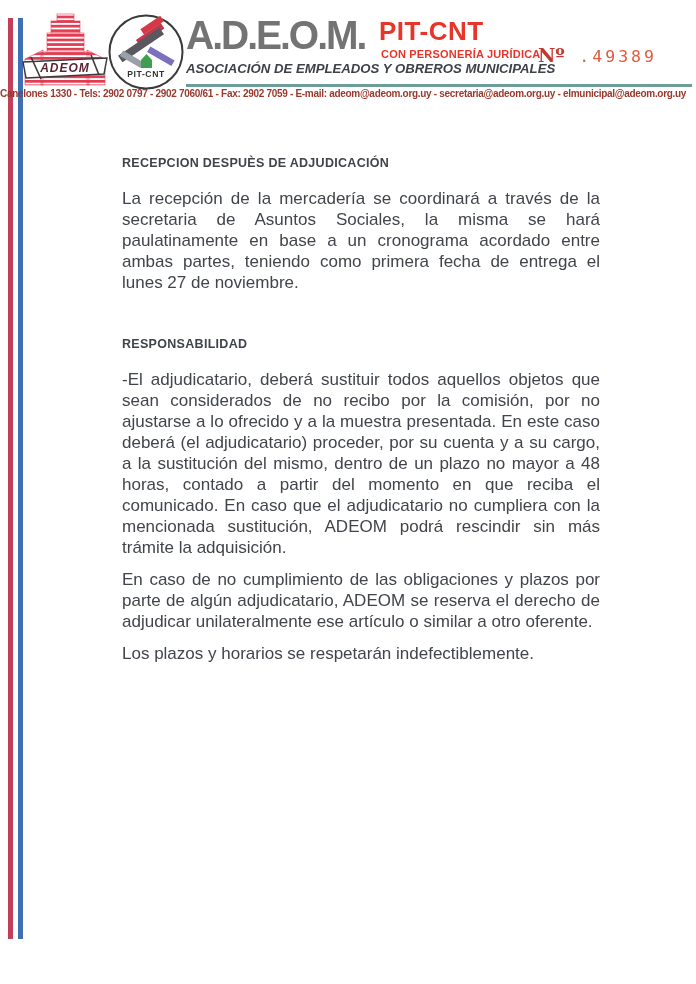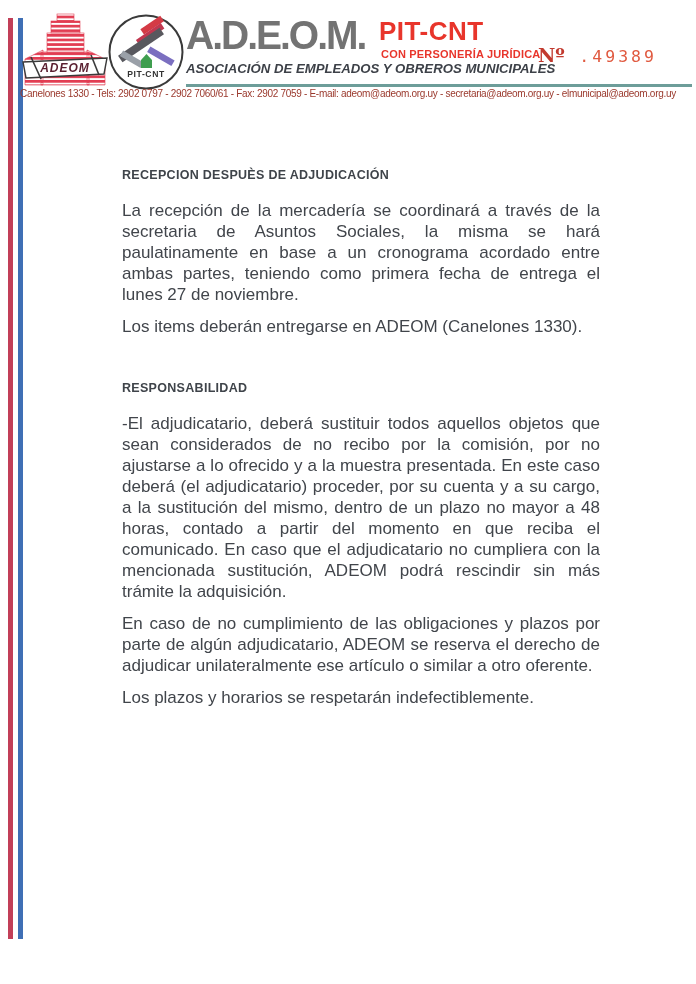--- a/index.html
+++ b/index.html
@@ -56,27 +56,27 @@
     font-family: "DejaVu Sans Mono", monospace;
     font-size: 16.5px; color: #e05a40; letter-spacing: 3px;
     margin-left: 10px;
   }
   .teal-line {
     position: absolute; left: 186px; top: 84px;
     width: 506px; height: 3px; background: #6d9d99;
   }
   .contact-line {
     position: absolute; left: 0; top: 88px; width: 100%;
-    text-align: center; font-size: 10px; font-weight: normal;
+    font-size: 10px; font-weight: bold;
     color: #9a382c; letter-spacing: -0.3px; white-space: nowrap;
   }
 
   
   .doc-body {
-    position: absolute; left: 122px; top: 168px; width: 478px;
+    position: absolute; left: 122px; top: 156px; width: 478px;
     color: #41454b;
   }
   .doc-body h2 {
     font-size: 12.5px; font-weight: bold; letter-spacing: 0.3px;
     margin: 44px 0 18px 0; color: #3f444a;
   }
   .doc-body h2.first { margin-top: 0; }
   .doc-body p {
     font-size: 17px; line-height: 21px; text-align: justify;
     margin: 0 0 11px 0;
@@ -137,21 +137,20 @@
 
     <div class="teal-line"></div>
     <div class="contact-line">Canelones 1330 - Tels: 2902 0797 - 2902 7060/61 - Fax: 2902 7059 - E-mail: adeom@adeom.org.uy - secretaria@adeom.org.uy - elmunicipal@adeom.org.uy</div>
   </header>
 
   <main class="doc-body">
 
     <h2 class="first">RECEPCION DESPUÈS DE ADJUDICACIÓN</h2>
     <p>La recepción de la mercadería se coordinará a través de la secretaria de Asuntos Sociales, la misma se hará paulatinamente en base a un cronograma acordado entre ambas partes, teniendo como primera fecha de entrega el lunes 27 de noviembre.</p>
 
-    <p>Los items deberán entregarse en ADEOM (Canelones 1330).</p>
 
     <h2>RESPONSABILIDAD</h2>
     <p>-El adjudicatario, deberá sustituir todos aquellos objetos que sean considerados de no recibo por la comisión, por no ajustarse a lo ofrecido y a la muestra presentada. En este caso deberá (el adjudicatario) proceder, por su cuenta y a su cargo, a la sustitución del mismo, dentro de un plazo no mayor a 48 horas, contado a partir del momento en que reciba el comunicado. En caso que el adjudicatario no cumpliera con la mencionada sustitución, ADEOM podrá rescindir sin más trámite la adquisición.</p>
     <p>En caso de no cumplimiento de las obligaciones y plazos por parte de algún adjudicatario, ADEOM se reserva el derecho de adjudicar unilateralmente ese artículo o similar a otro oferente.</p>
     <p>Los plazos y horarios se respetarán indefectiblemente.</p>
 
   </main>
 </div>
 
 </body></html>

